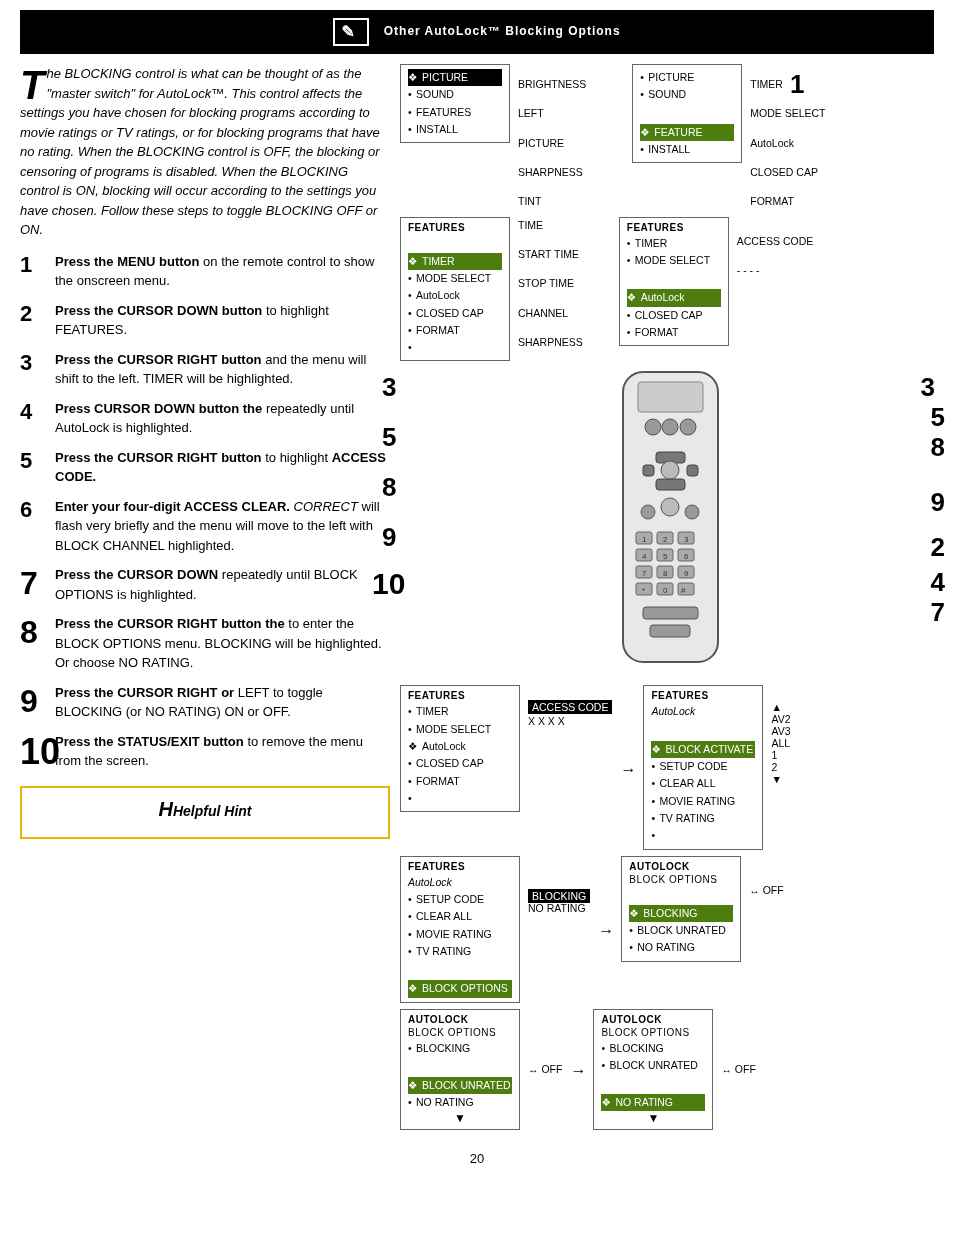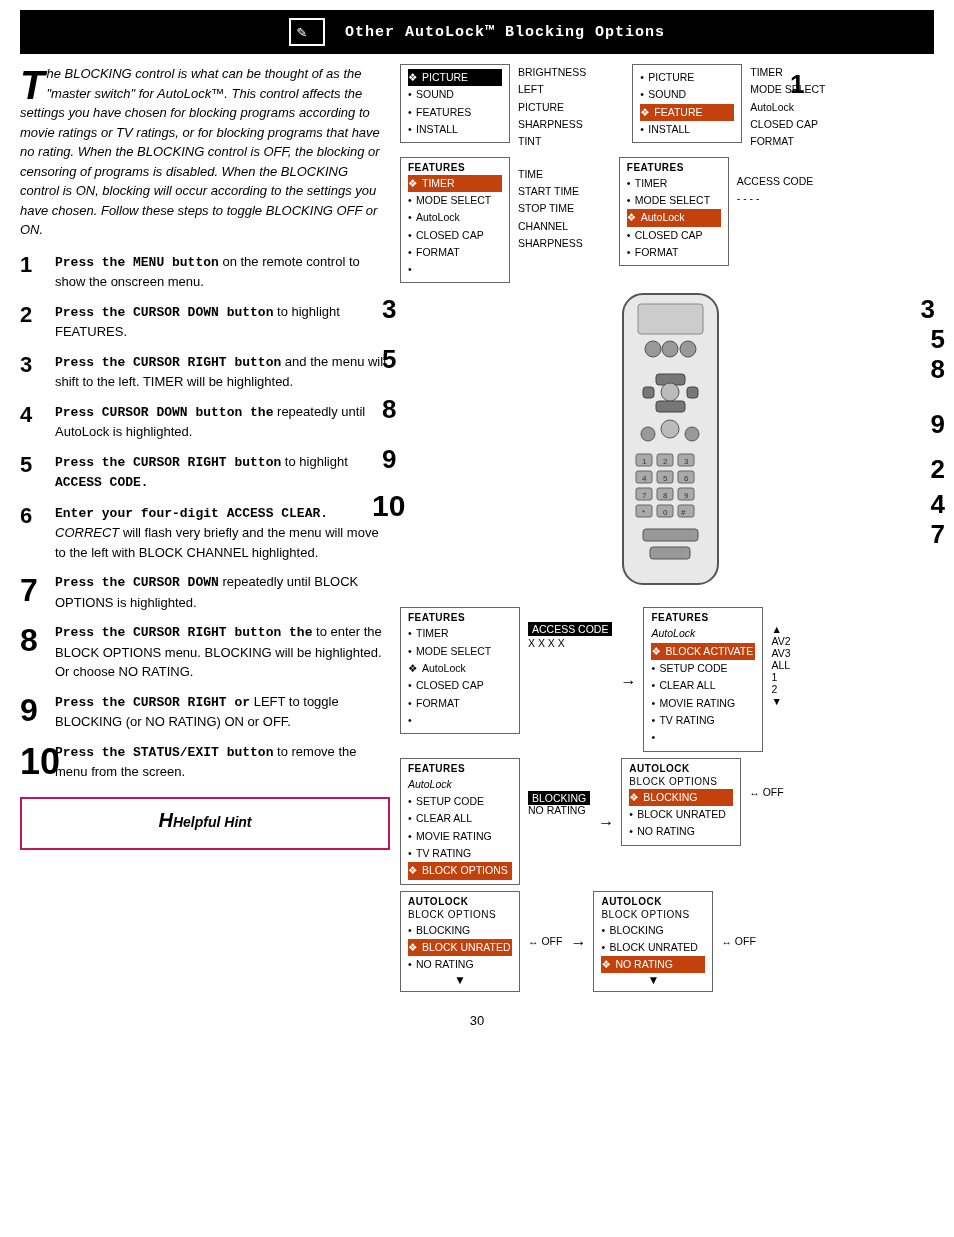--- a/index.html
+++ b/index.html
@@ -12,25 +12,24 @@
       color: #000;
       position: relative;
     }
 
     
     .header {
       background: #000;
       color: #fff;
       text-align: center;
       padding: 8px 20px;
-      font-size: 15px;
+      font-size: 12px;
       font-weight: bold;
       letter-spacing: 1px;
       margin: 10px 20px 0 20px;
-      font-family: Liberation Mono, monospace;
     }
     .header .logo-box {
       display: inline-block;
       width: 36px;
       height: 28px;
       border: 2px solid #fff;
       margin-right: 10px;
       vertical-align: middle;
       position: relative;
     }
@@ -90,26 +89,25 @@
     }
     .step-number.large {
       font-size: 32px;
     }
     .step-text {
       font-size: 13px;
       line-height: 1.5;
     }
     .step-text strong {
       font-weight: bold;
-      font-family: Liberation Mono, monospace;
     }
 
     
     .hint-box {
-      border: 2px solid #be185d;
+      border: 2px solid #eab308;
       margin-top: 15px;
       padding: 10px 12px;
     }
     .hint-title {
       text-align: center;
       font-size: 14px;
       font-weight: bold;
       font-style: italic;
       margin-bottom: 6px;
     }
@@ -165,23 +163,24 @@
       line-height: 1.65;
       padding-left: 8px;
       position: relative;
     }
     .mpanel-item.bullet::before {
       content: '•';
       position: absolute;
       left: 0;
     }
     .mpanel-item.selected {
-      background: #c2410c;
+      background: #4d7c0f;
       color: #fff;
       padding-left: 8px;
+      margin-top: 20px;
     }
     .mpanel-item.selected::before {
       content: '❖';
       position: absolute;
       left: 0;
       color: #fff;
     }
     .mpanel-item.arrow-sel::before {
       content: '❖';
       position: absolute;
@@ -190,20 +189,21 @@
     .mpanel-item.no-bullet {
       padding-left: 0;
     }
 
     .right-col-text {
       font-size: 10.5px;
       line-height: 1.65;
     }
     .right-col-text div {
       line-height: 1.65;
+      margin-top: 12px;
     }
   </style>
 </head>
 <body>
 
 <div class="header">
   <span class="logo-box"></span>
   <span>Other AutoLock™ Blocking Options</span>
 </div>
 
@@ -344,21 +344,21 @@
         <div class="mpanel" style="min-width:110px;">
           <div class="mpanel-title">FEATURES</div>
           <div class="mpanel-item selected" style="padding-left:14px;">TIMER</div>
           <div class="mpanel-item bullet">MODE SELECT</div>
           <div class="mpanel-item bullet">AutoLock</div>
           <div class="mpanel-item bullet">CLOSED CAP</div>
           <div class="mpanel-item bullet">FORMAT</div>
           <div class="mpanel-item bullet">&nbsp;</div>
         </div>
         <div class="right-col-text">
-          <div style="margin-top:9px;">TIME</div>
+          <div style="margin-top:0;">TIME</div>
           <div>START TIME</div>
           <div>STOP TIME</div>
           <div>CHANNEL</div>
           <div>SHARPNESS</div>
         </div>
 
         <div style="width:20px;"></div>
 
         <div class="mpanel" style="min-width:110px;">
           <div class="mpanel-title">FEATURES</div>
@@ -539,13 +539,13 @@
           <div>↔ OFF</div>
         </div>
       </div>
 
     </div>
 
   </div>
 
 </div>
 
-<div class="page-number">30</div>
+<div class="page-number">20</div>
 
 </body></html>

